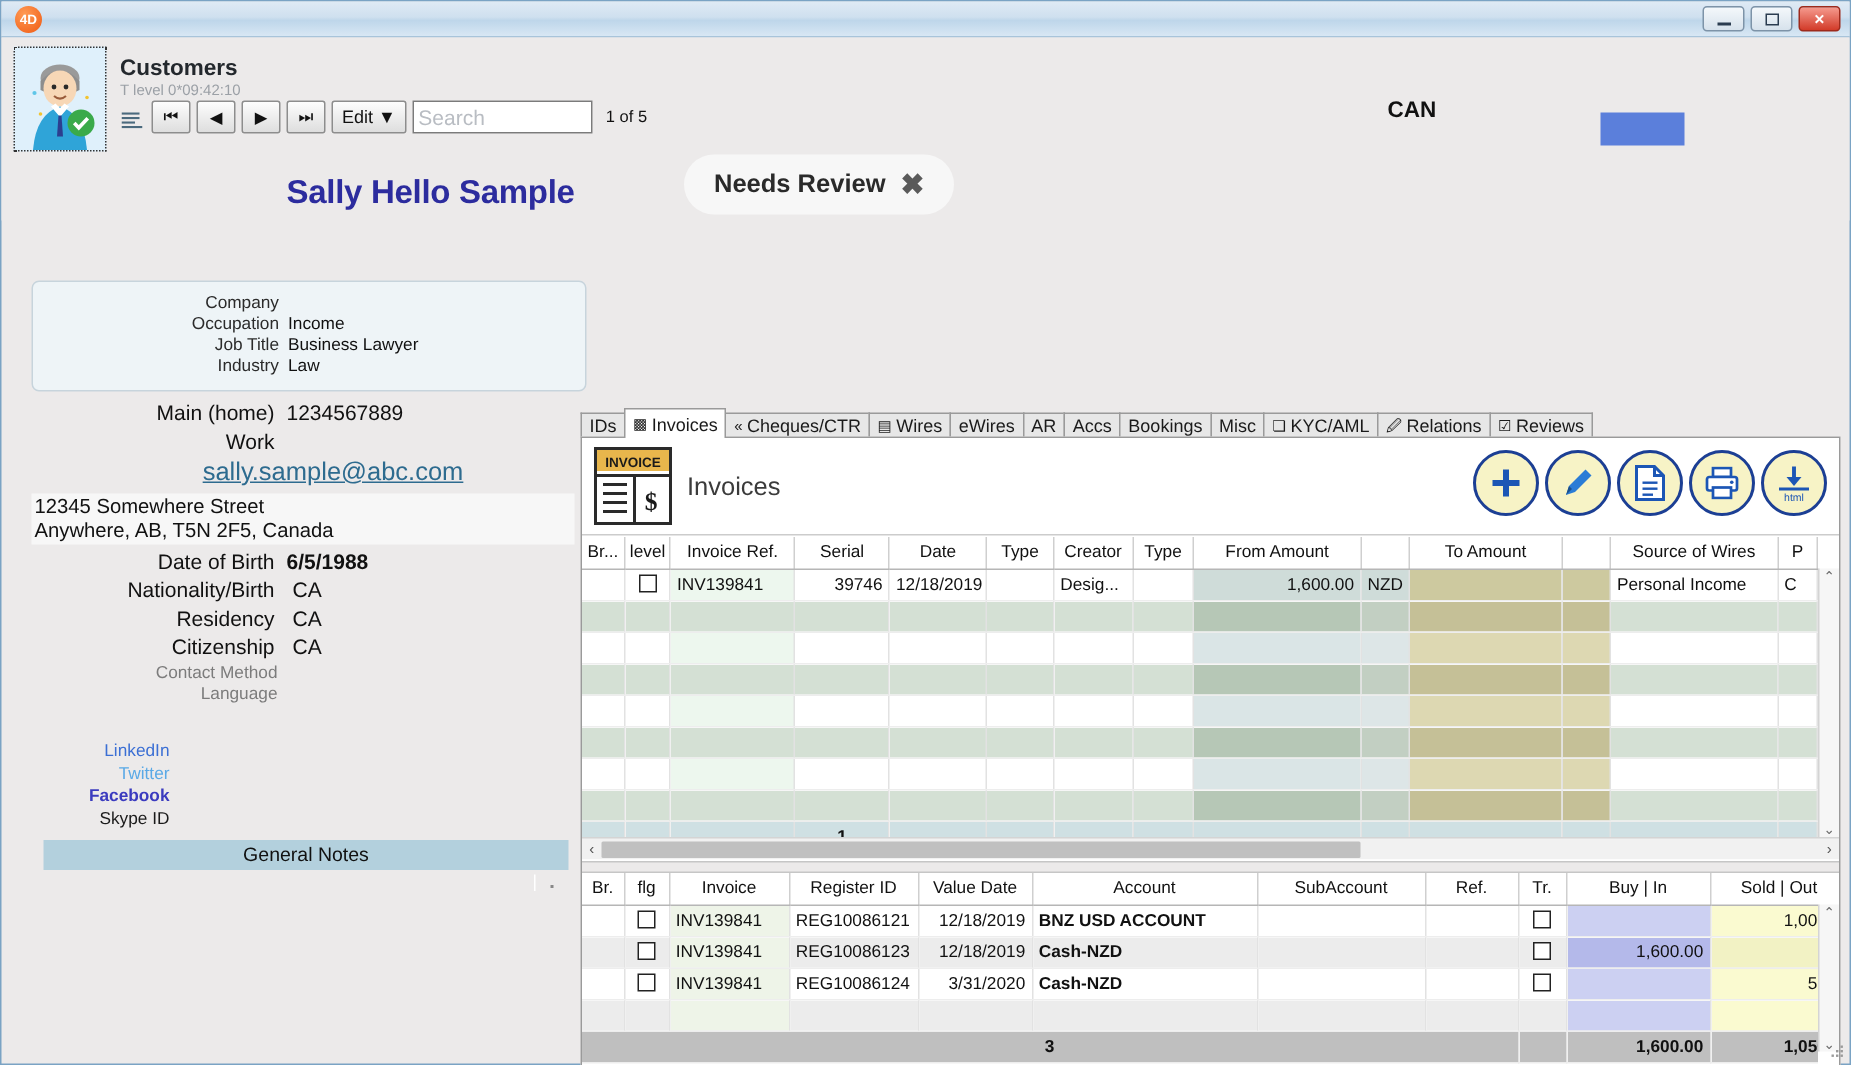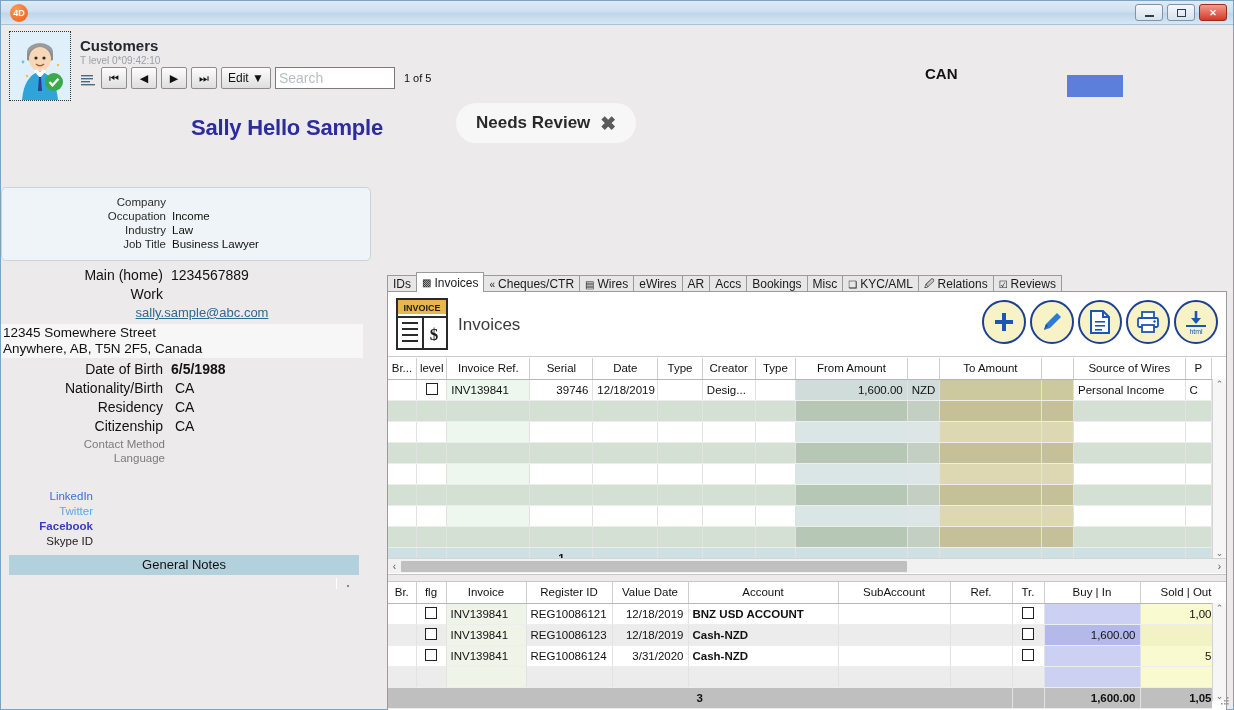--- a/index.html
+++ b/index.html
@@ -78,35 +78,35 @@
     font-size:17px; font-weight:bold; color:#2a2a2a;
   }
   .nr-x { font-size:19px; color:#5a5a5a; }
   .can-label { position:absolute; left:924px; top:40px; font-size:15px; font-weight:bold; color:#111; }
   .blue-chip { position:absolute; left:1066px; top:50px; width:56px; height:22px; background:#5b7fdb; }
 
   
   .body { flex:1; position:relative; }
 
   
-  .leftpanel { position:absolute; left:0; top:40px; width:370px; }
+  .leftpanel { position:absolute; left:20px; top:40px; width:370px; }
   .occbox {
     border:1px solid #c7d4dc; border-radius:5px; background:#eef4f7;
     padding:6px 0 8px 0;
   }
   .frow { display:flex; align-items:baseline; margin:2px 0; }
   .flabel { width:170px; text-align:right; padding-right:6px; color:#2d2d2d; }
   .fvalue { color:#111; }
   .occbox .flabel { font-size:11.5px; color:#2b2b2b; }
   .occbox .fvalue { font-size:11.5px; }
   .bigrow { display:flex; align-items:baseline; margin:3px 0; }
   .bigrow .flabel { width:170px; text-align:right; padding-right:8px; font-size:14px; color:#111; }
   .bigrow .fvalue { font-size:14px; color:#111; }
   .emailrow { text-align:center; margin:3px 0 4px 32px; }
-  .emailrow a { color:#2d6b8f; text-decoration:underline; font-size:13px; }
+  .emailrow a { color:#2d6b8f; text-decoration:underline; font-size:17px; }
   .addrbox { background:#f7f7f7; border:0; padding:1px 2px; margin:2px 0; width:362px; }
   .addrbox div { font-size:13.5px; color:#111; line-height:16px; }
   .dob .flabel { width:118px; }
   .natrow .flabel { width:170px; }
   .natrow .fvalue { margin-left:4px;text-align:right; }
   .greylbl { color:#7c7c7c; font-size:11.5px; }
   .sociallinks { margin-top:26px; }
   .sociallinks .s { text-align:right; width:92px; font-size:11.5px; margin:3px 0; }
   .s.linkedin { color:#3b6fd4; }
   .s.twitter { color:#5aa9e6; }
@@ -267,26 +267,26 @@
       <div class="occbox">
         <div class="frow">
           <span class="flabel">Company</span>
           <span class="fvalue"></span>
         </div>
         <div class="frow">
           <span class="flabel">Occupation</span>
           <span class="fvalue">Income</span>
         </div>
         <div class="frow">
+          <span class="flabel">Job Title</span>
+          <span class="fvalue">Business Lawyer</span>
+        </div>
+        <div class="frow">
           <span class="flabel">Industry</span>
           <span class="fvalue">Law</span>
-        </div>
-        <div class="frow">
-          <span class="flabel">Job Title</span>
-          <span class="fvalue">Business Lawyer</span>
         </div>
       </div>
 
       <div style="margin-top:6px;">
         <div class="bigrow">
           <span class="flabel">Main (home)</span>
           <span class="fvalue">1234567889</span>
         </div>
         <div class="bigrow">
           <span class="flabel">Work</span>

